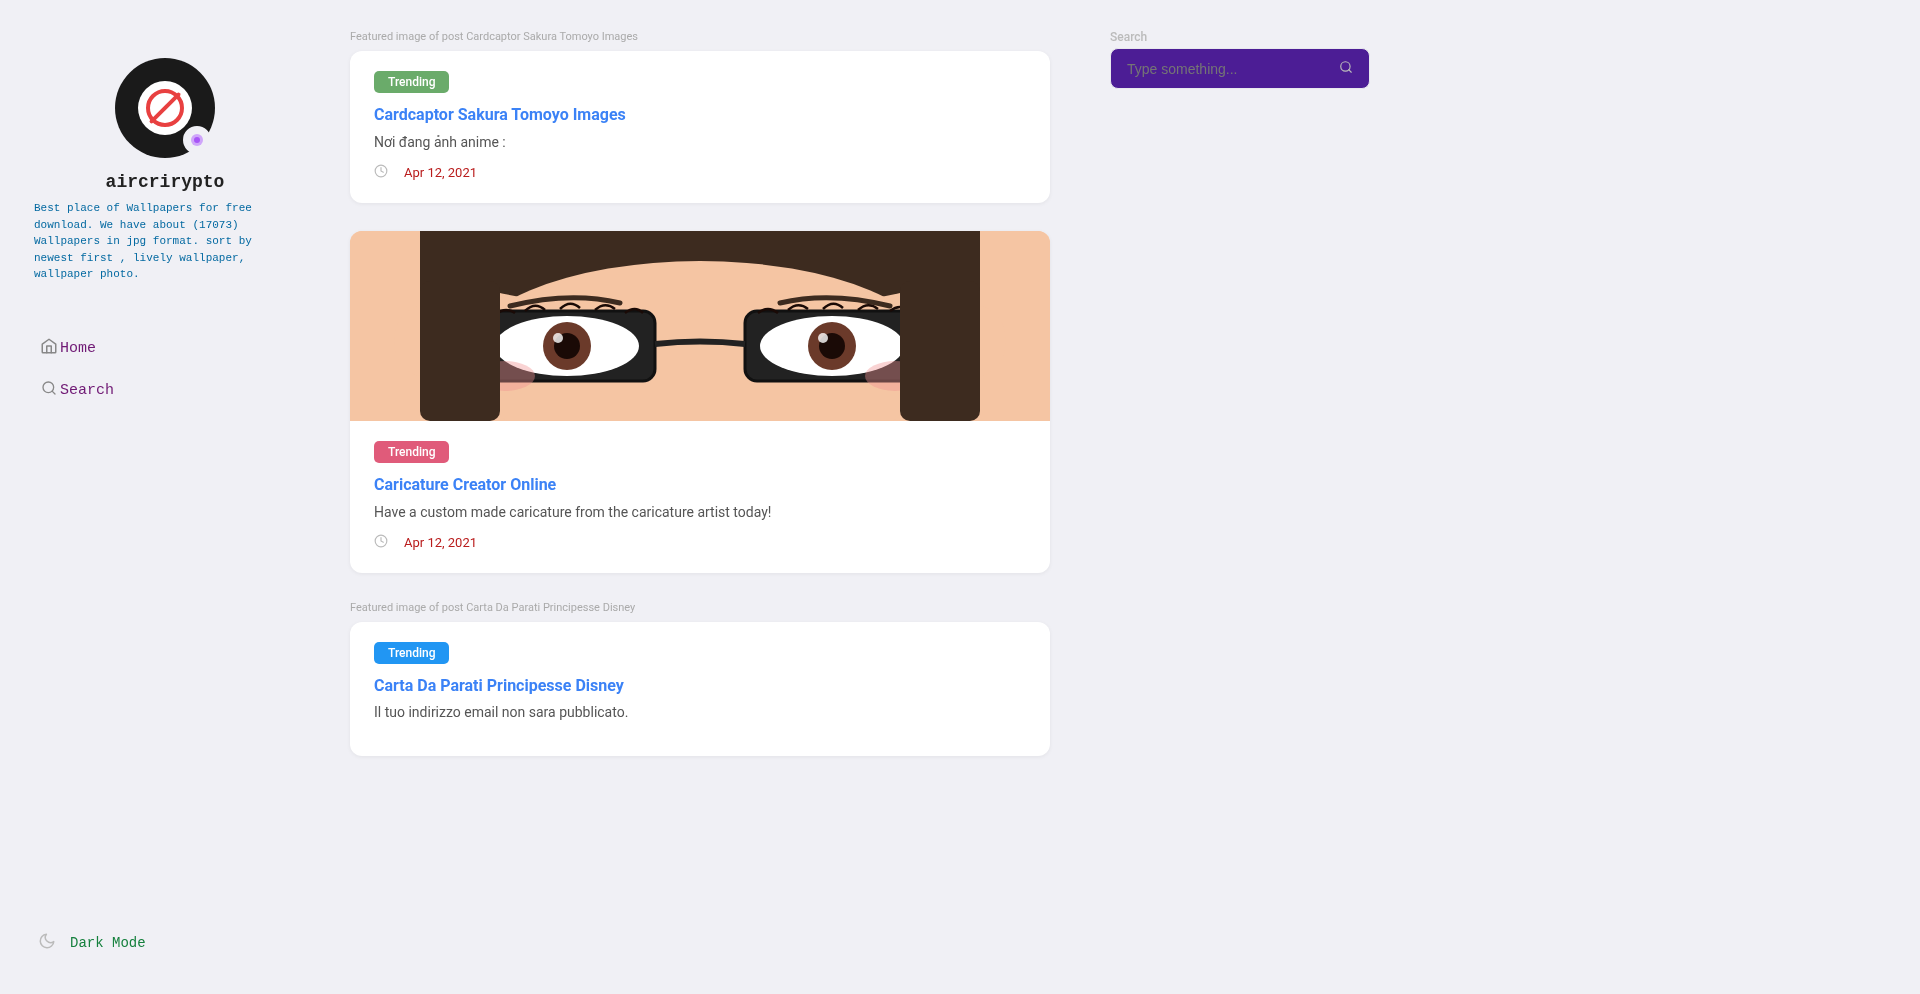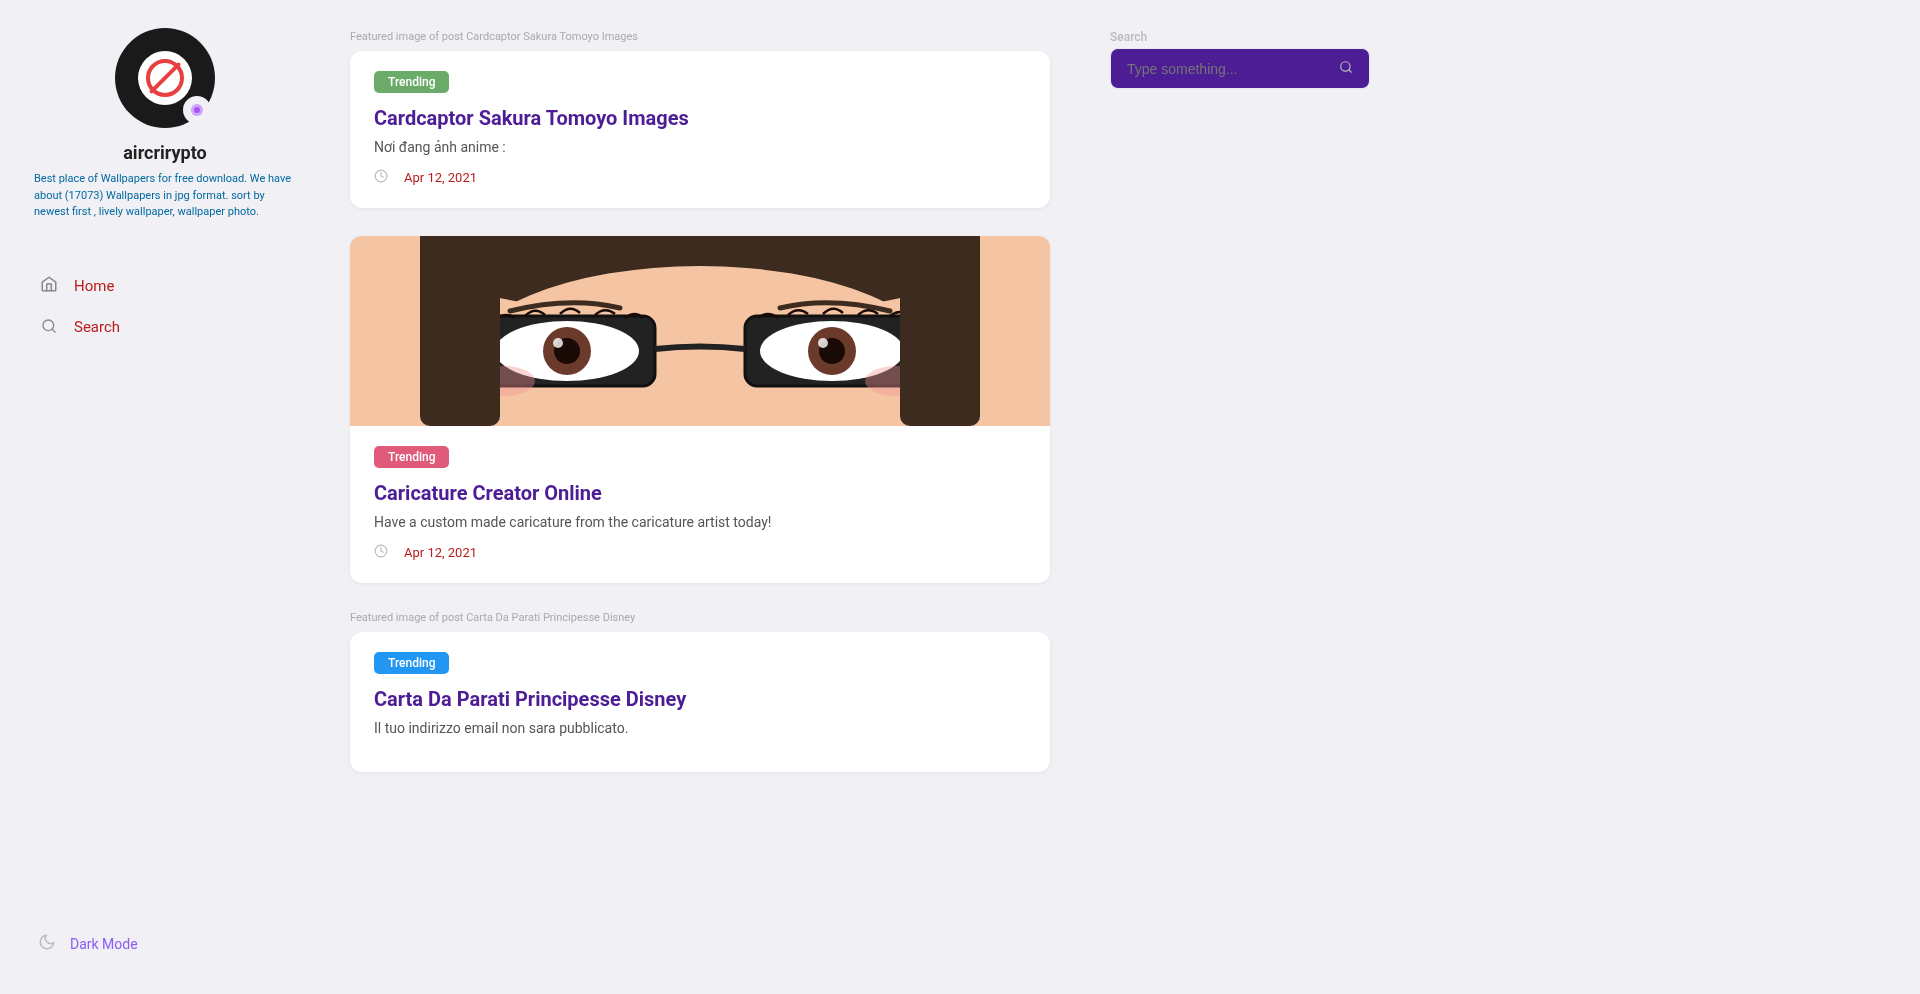--- a/index.html
+++ b/index.html
@@ -8,24 +8,25 @@
       font-family: -apple-system, BlinkMacSystemFont, 'Segoe UI', Roboto, sans-serif;
       min-height: 994px;
       display: flex;
     }
 
     
     .sidebar {
       width: 330px;
       min-width: 330px;
       background: #f0f0f5;
-      padding: 28px 30px 30px 30px;
+      padding: 58px 30px 30px 30px;
       display: flex;
       flex-direction: column;
       align-items: flex-end;
+      font-family: Liberation Mono, monospace;
     }
 
     .avatar-wrapper {
       display: flex;
       flex-direction: column;
       align-items: center;
       width: 100%;
       margin-bottom: 16px;
     }
 
@@ -109,25 +110,24 @@
     }
 
     .sidebar-nav {
       margin-top: 28px;
       width: 100%;
     }
 
     .nav-item {
       display: flex;
       align-items: center;
-      gap: 14px;
       padding: 10px 8px;
       cursor: pointer;
       border-radius: 8px;
-      color: #b91c1c;
+      color: #701a75;
       font-size: 15px;
       text-decoration: none;
     }
 
     .nav-icon {
       color: #888;
       font-size: 18px;
       width: 22px;
       text-align: center;
     }
@@ -182,23 +182,23 @@
       font-weight: 500;
       color: #fff;
       margin-bottom: 12px;
     }
 
     .badge-green { background: #6aab6a; }
     .badge-pink { background: #e05b7a; }
     .badge-blue { background: #2196F3; }
 
     .post-title {
-      font-size: 20px;
+      font-size: 16px;
       font-weight: 700;
-      color: #4c1d95;
+      color: #3b82f6;
       margin-bottom: 8px;
       line-height: 1.3;
     }
 
     .post-subtitle {
       font-size: 14px;
       color: #555;
       margin-bottom: 14px;
     }
 
@@ -305,21 +305,21 @@
     </a>
   </nav>
 
   <div class="sidebar-footer">
     <div class="dark-mode-item">
       <span>
         <svg width="18" height="18" viewBox="0 0 24 24" fill="none" stroke="#bbb" stroke-width="2" stroke-linecap="round" stroke-linejoin="round">
           <path d="M21 12.79A9 9 0 1111.21 3 7 7 0 0021 12.79z"></path>
         </svg>
       </span>
-      <span style="color:#8b5cf6;font-size:14px;">Dark Mode</span>
+      <span style="color:#15803d;font-size:14px;">Dark Mode</span>
     </div>
   </div>
 </div>
 
 <div class="main">
 
   <div class="featured-label">Featured image of post Cardcaptor Sakura Tomoyo Images</div>
   <div class="post-card">
     <div class="post-card-body">
       <span class="trending-badge badge-green">Trending</span>

